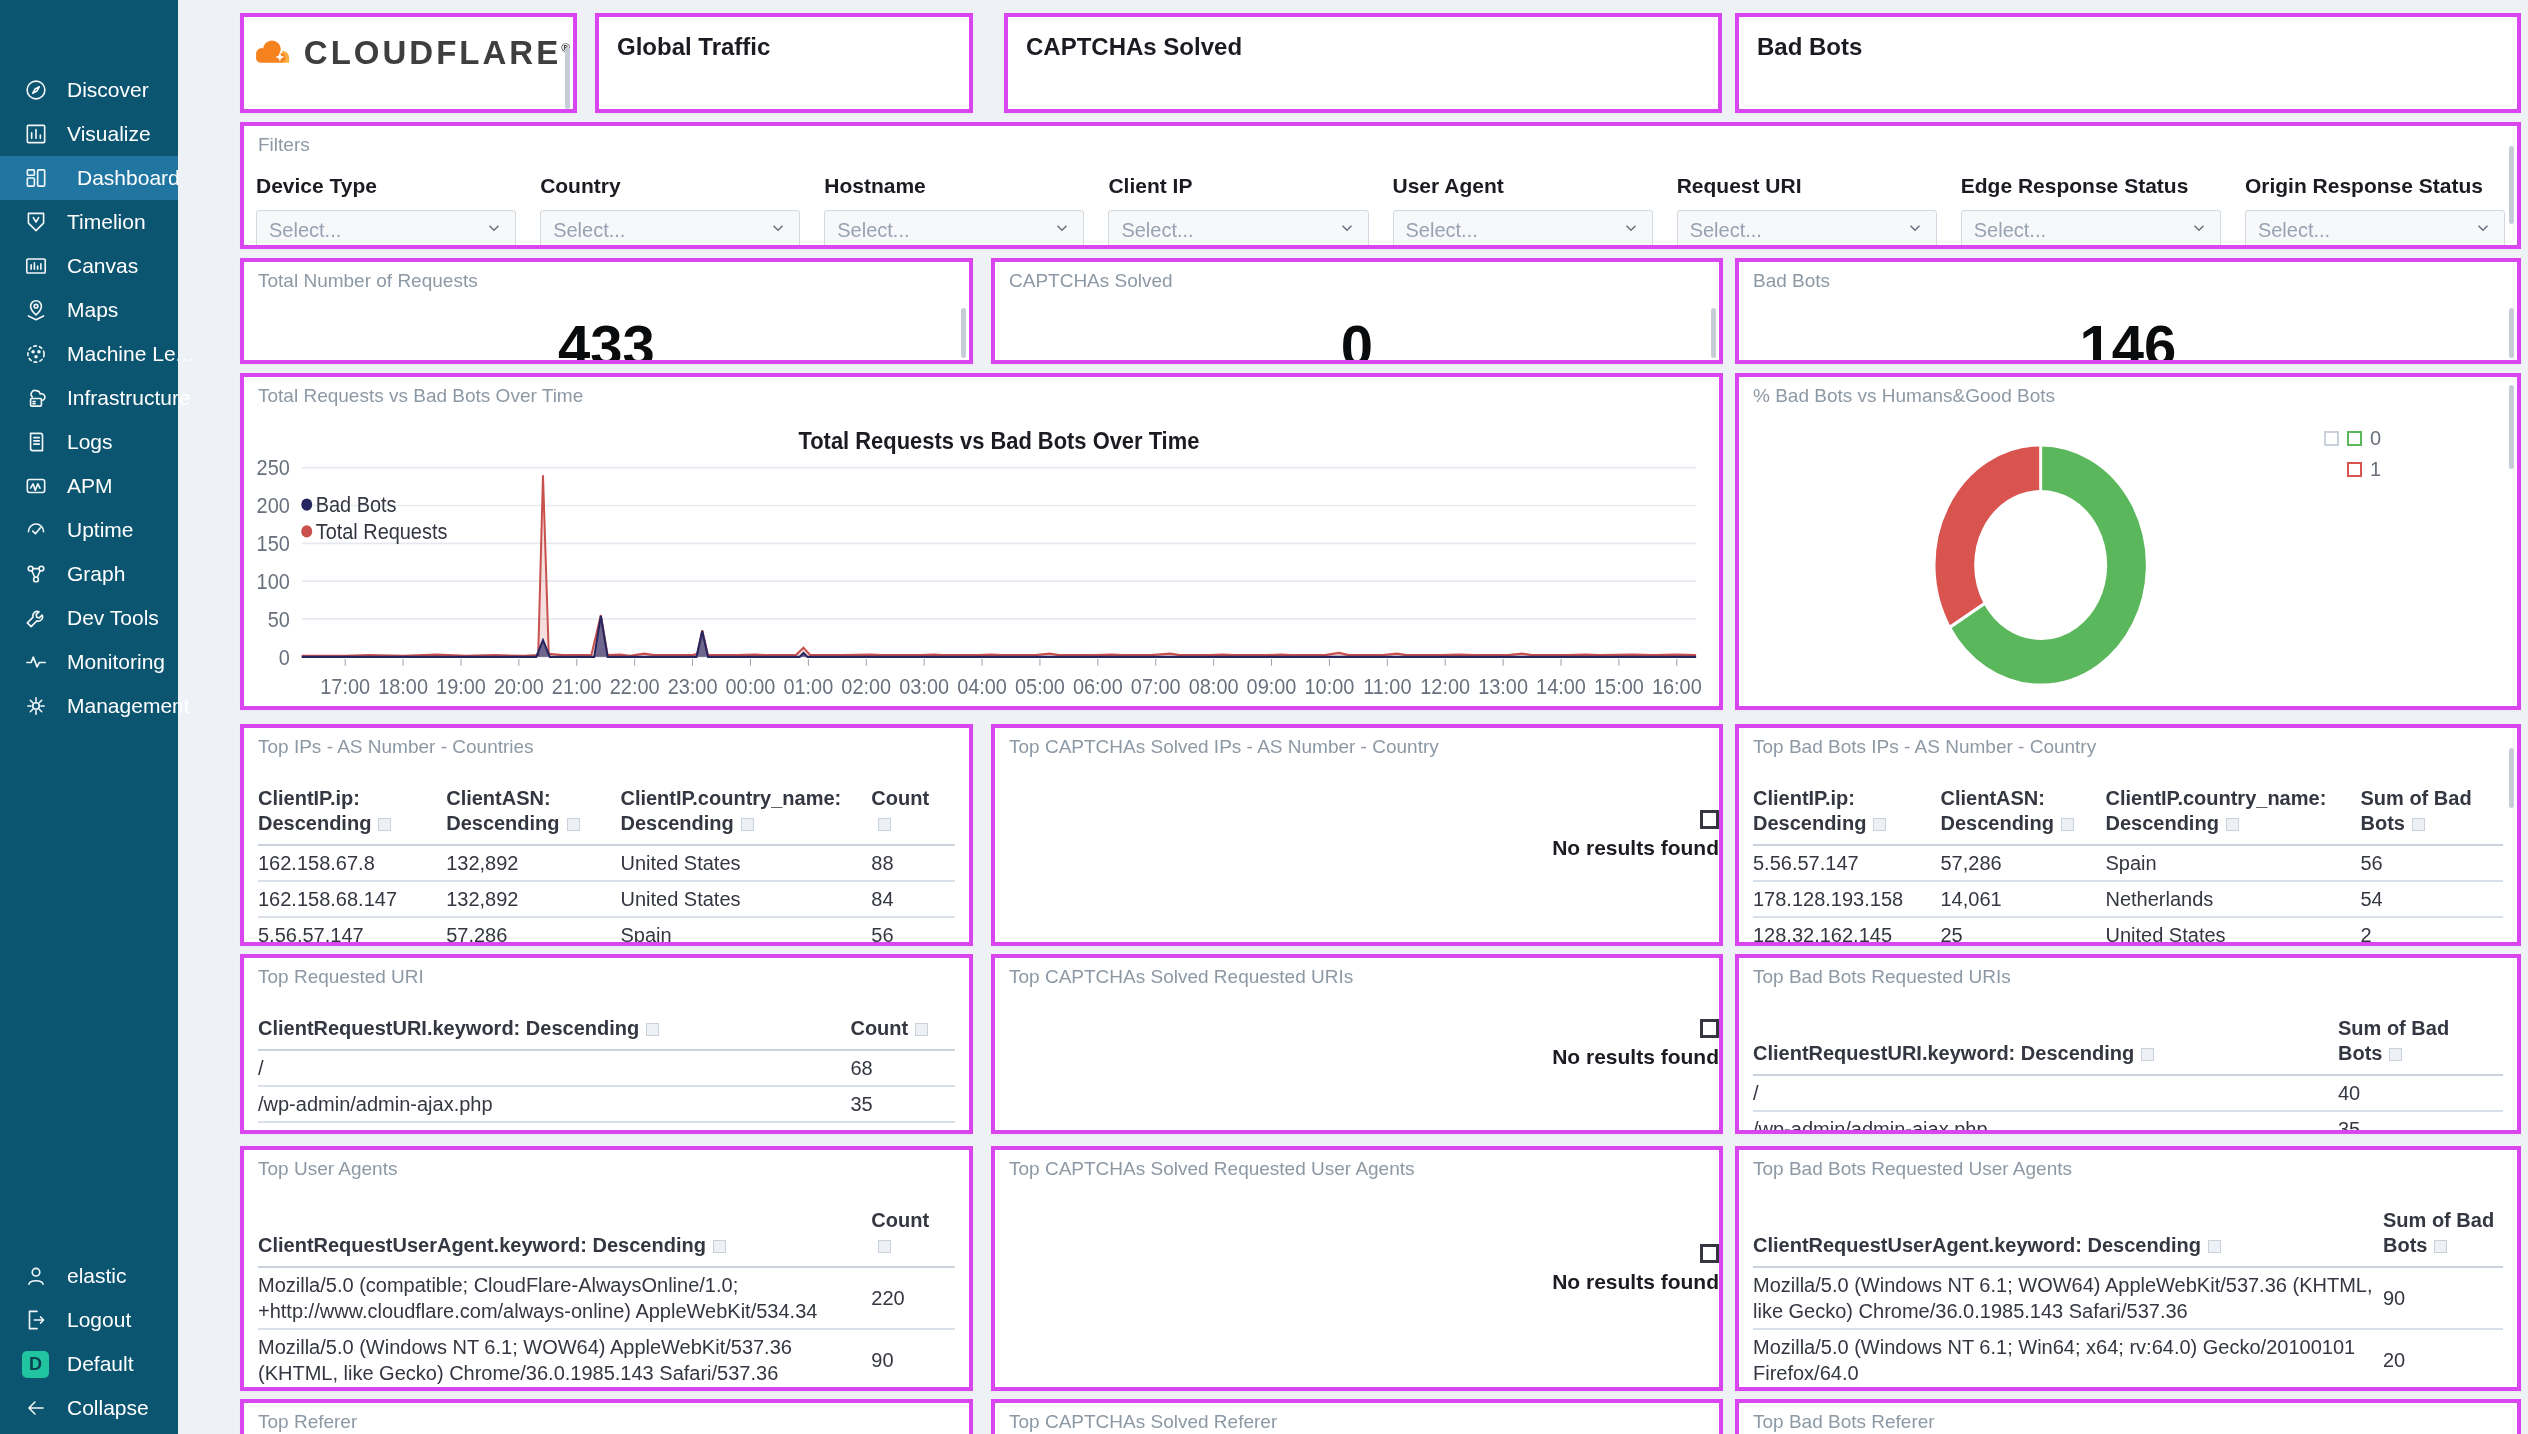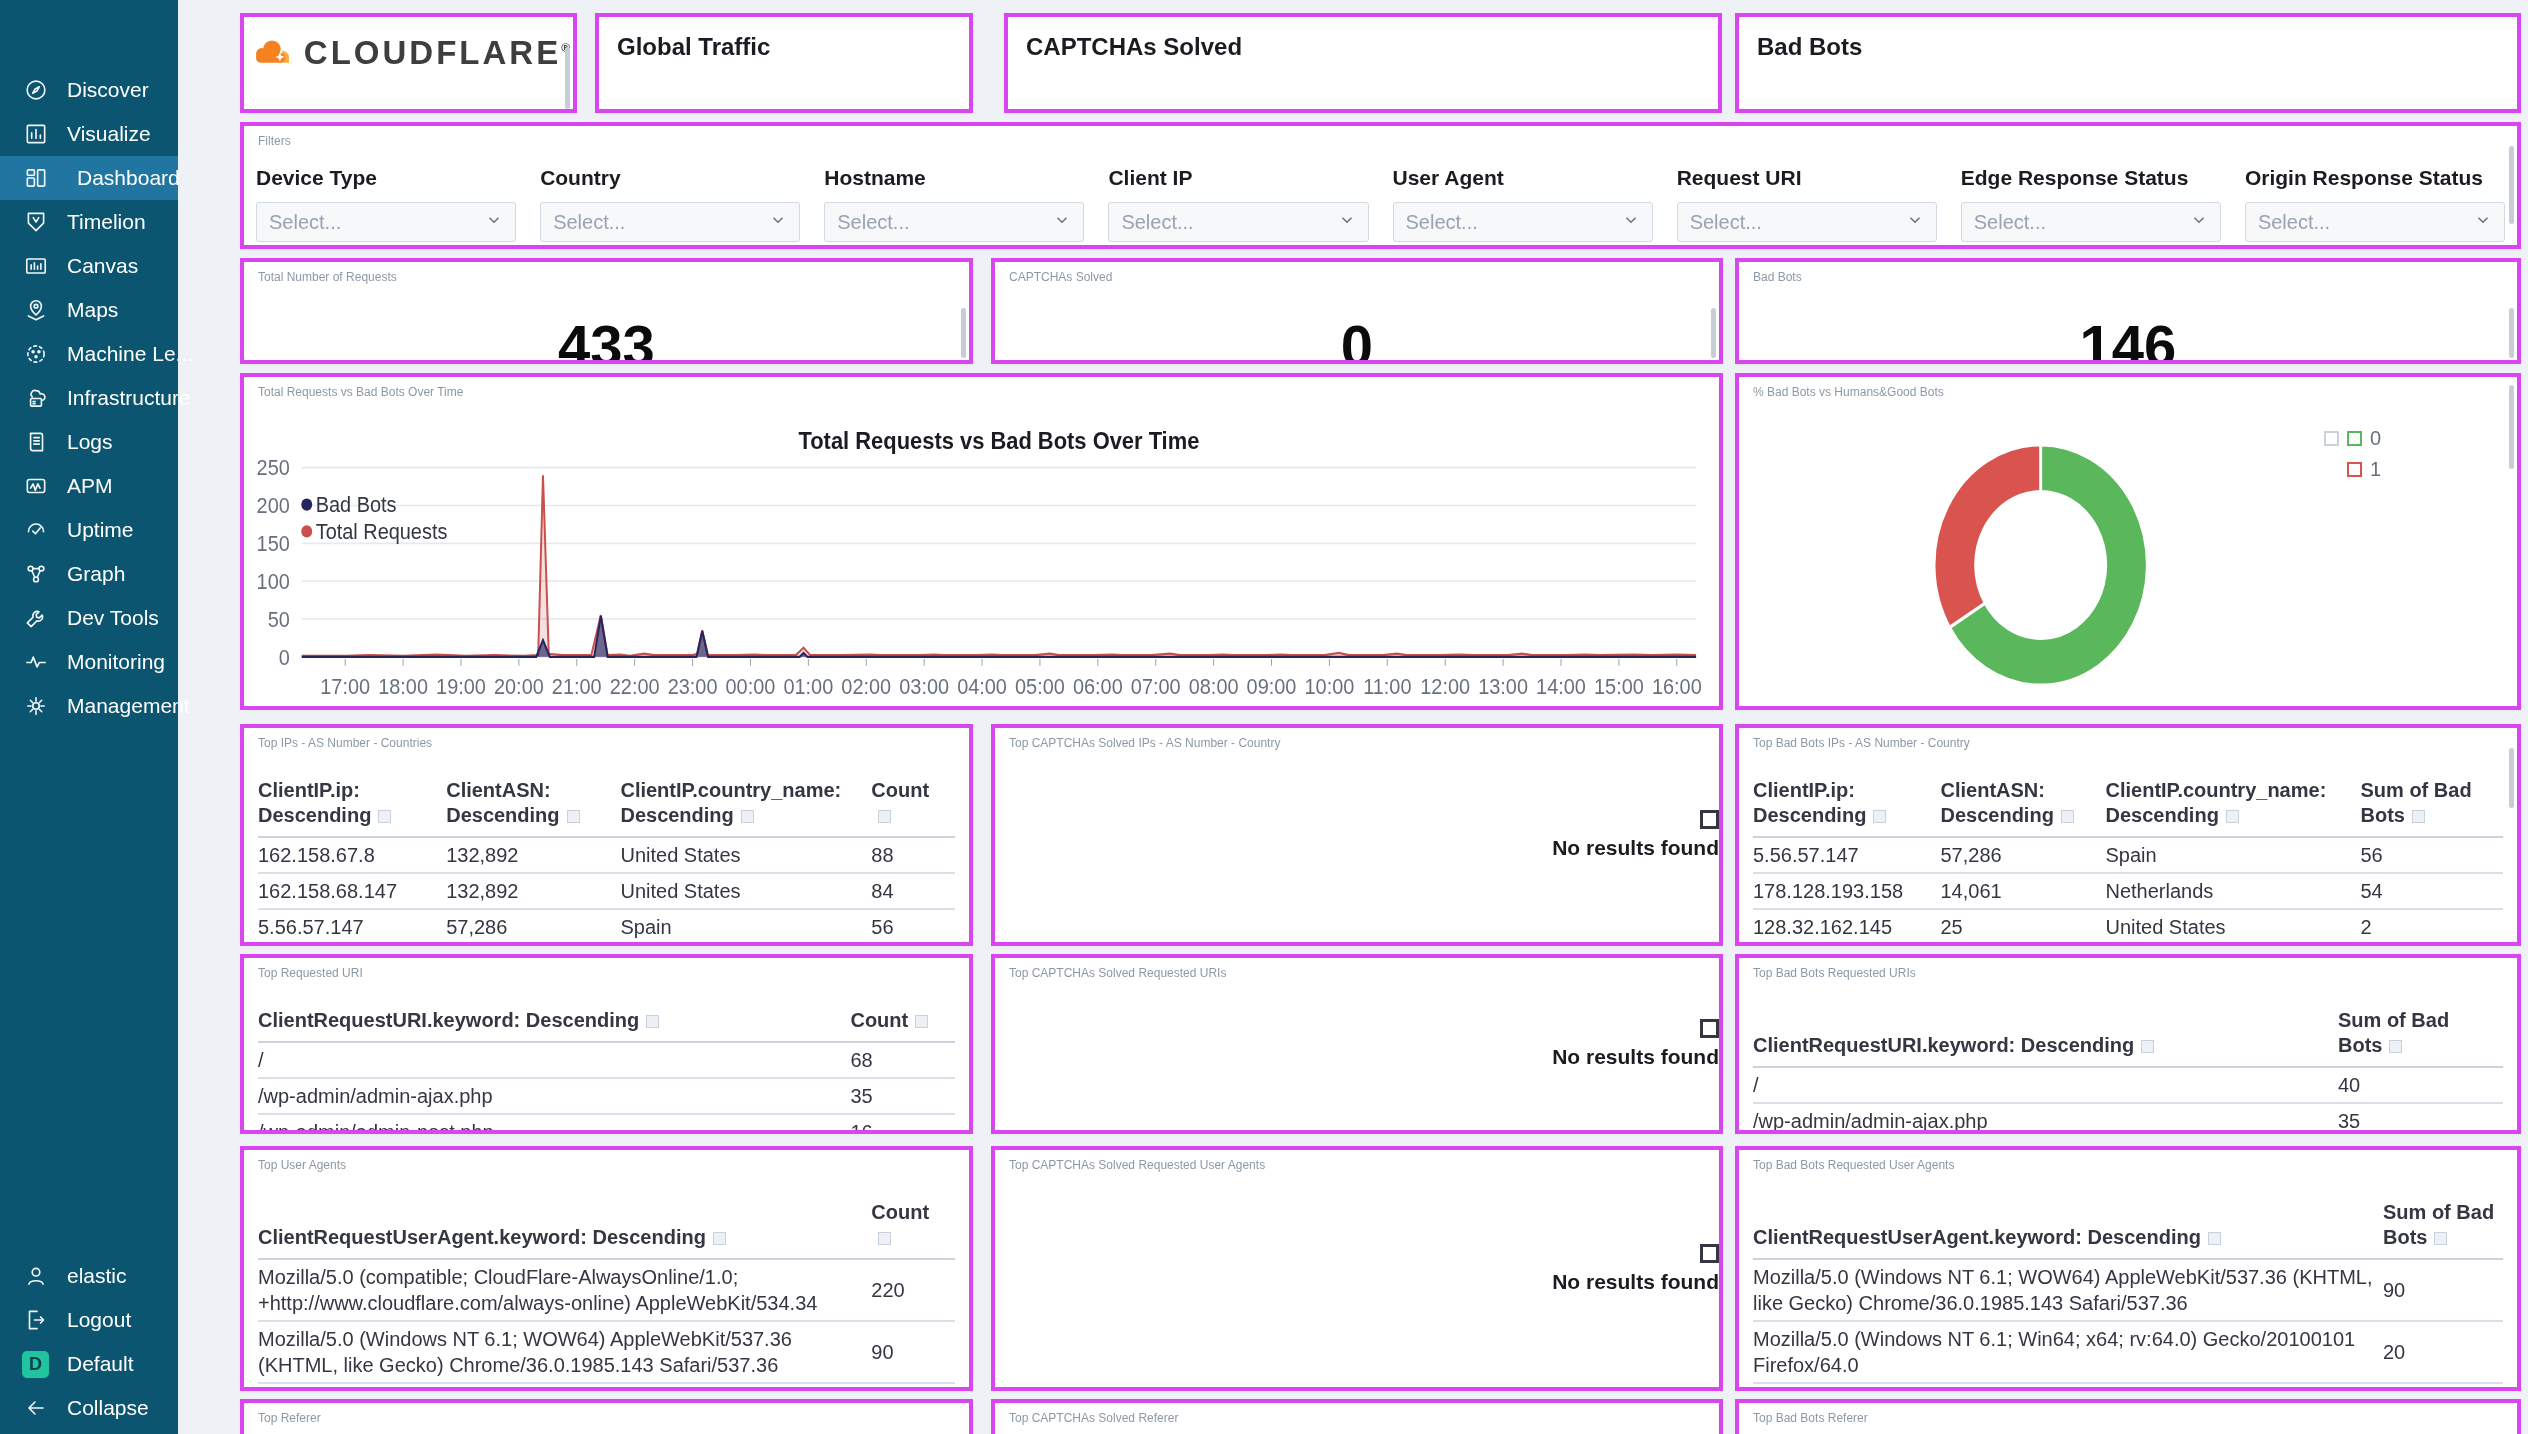--- a/index.html
+++ b/index.html
@@ -25,21 +25,21 @@
   .mb9{margin-bottom:9px} .mb14{margin-bottom:14px} .mb8{margin-bottom:8px} .mb12{margin-bottom:12px}
   .w1{width:337px;margin-right:18px} .w2{width:378px;margin-right:31px}
   .w3{width:718px;margin-right:13px} .w4{width:786px}
   .colA{width:733px;margin-right:18px} .colB{width:732px;margin-right:12px} .colC{width:786px}
   .chartW{width:1483px;margin-right:12px}
   .h100{height:100px}.h127{height:127px}.h106{height:106px}.h296{height:337px}
   .h222{height:222px}.h180{height:180px}.h245{height:245px}.h140{height:140px}
 
   .panel { position:relative; background:#fff; border:4px solid #d946ef; border-radius:0;
     overflow:hidden; box-shadow:0 1px 2px rgba(0,0,0,.04); }
-  .panel-title { padding:8px 14px 0; font-size:12px; color:#8C99A5; }
+  .panel-title { padding:8px 14px 0; font-size:19px; color:#8C99A5; }
   .md-title { padding:16px 18px; font-size:24px; font-weight:bold; color:#1A1C21; }
 
   .scrollbar { position:absolute; right:3px; width:5px; border-radius:3px; background:#C7CDD6; }
   .sb-logo{top:30px;height:62px} .sb-filters{top:20px;height:78px} .sb-metric{top:46px;height:50px}
   .sb-donut{top:8px;height:84px} .sb-table{top:20px;height:60px}
 
   
   .cf-logo { display:flex; align-items:center; padding-top:4px; }
   .cf-word { font-size:33px; font-weight:bold; color:#3F3E3E; letter-spacing:3px; line-height:1; }
   .cf-word sup { font-size:12px; }

